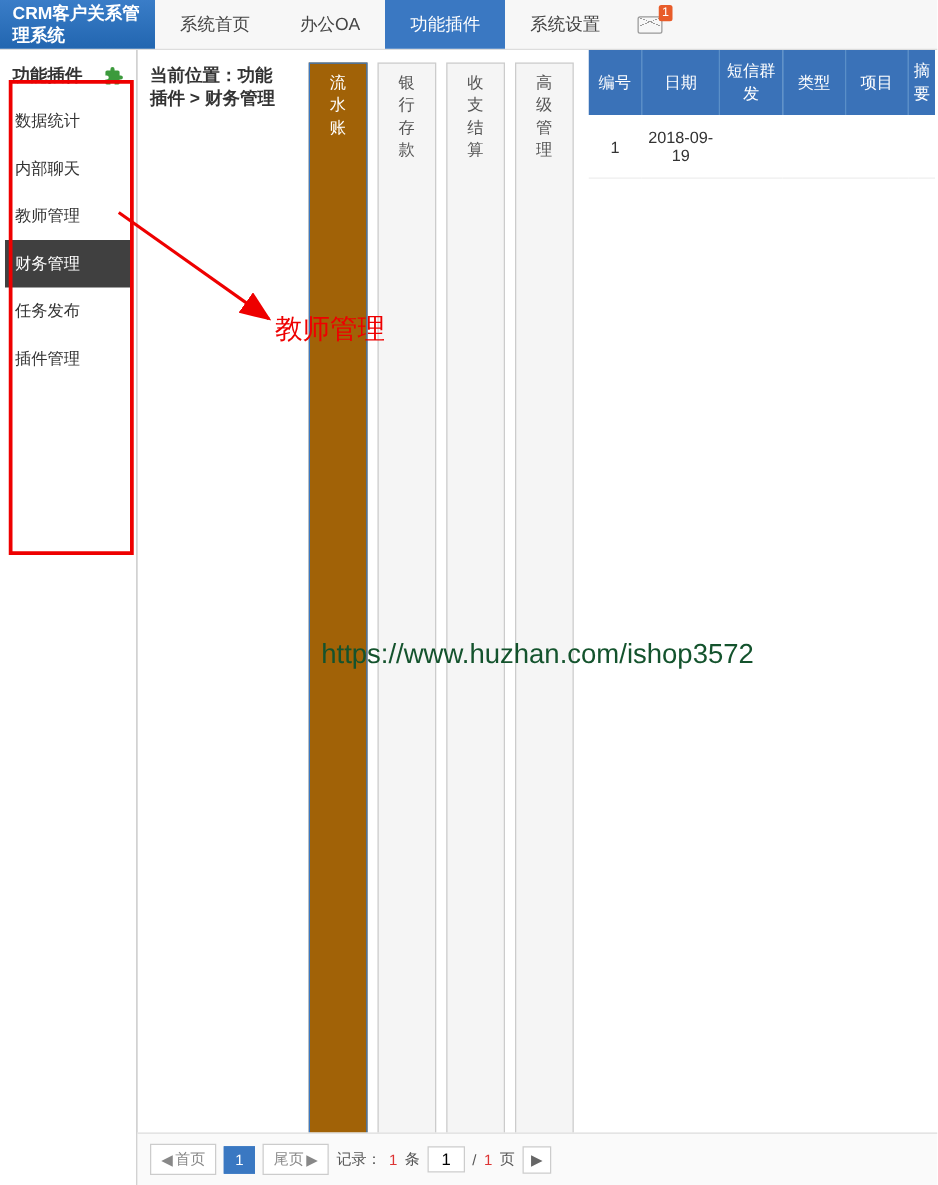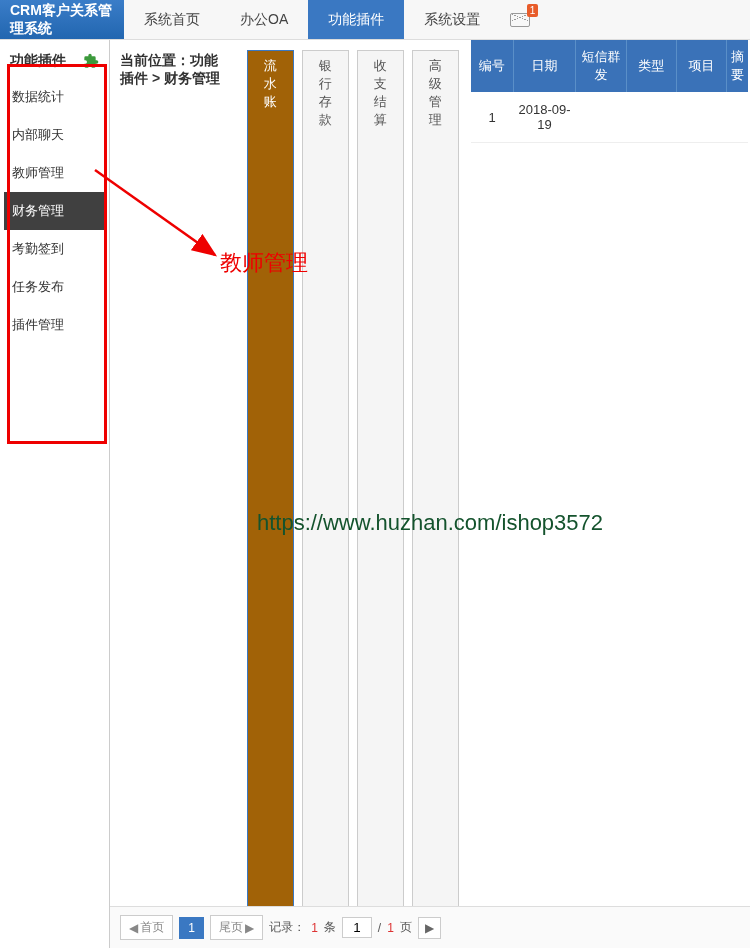--- a/index.html
+++ b/index.html
@@ -66,21 +66,20 @@
     <div class="sidebar-head">
       <span>功能插件</span>
       <svg class="puzzle-ico" viewBox="0 0 24 24">
           <path fill="currentColor" d="M20.5 11H19V7a2 2 0 0 0-2-2h-4V3.5a2.5 2.5 0 0 0-5 0V5H4a2 2 0 0 0-2 2v4h1.5a2.5 2.5 0 0 1 0 5H2v4a2 2 0 0 0 2 2h4v-1.5a2.5 2.5 0 0 1 5 0V22h4a2 2 0 0 0 2-2v-4h1.5a2.5 2.5 0 0 0 0-5z"></path>
         </svg>
     </div>
     <div class="side-item">数据统计</div>
     <div class="side-item">内部聊天</div>
     <div class="side-item">教师管理</div>
     <div class="side-item active">财务管理</div>
-    <div class="side-item">考勤签到</div>
     <div class="side-item">任务发布</div>
     <div class="side-item">插件管理</div>
   </div>
 
   <div class="main">
     <div class="crumb">
       <span>当前位置：</span><span>功能插件 &gt; 财务管理</span>
     </div>
 
     <div class="tabs">

